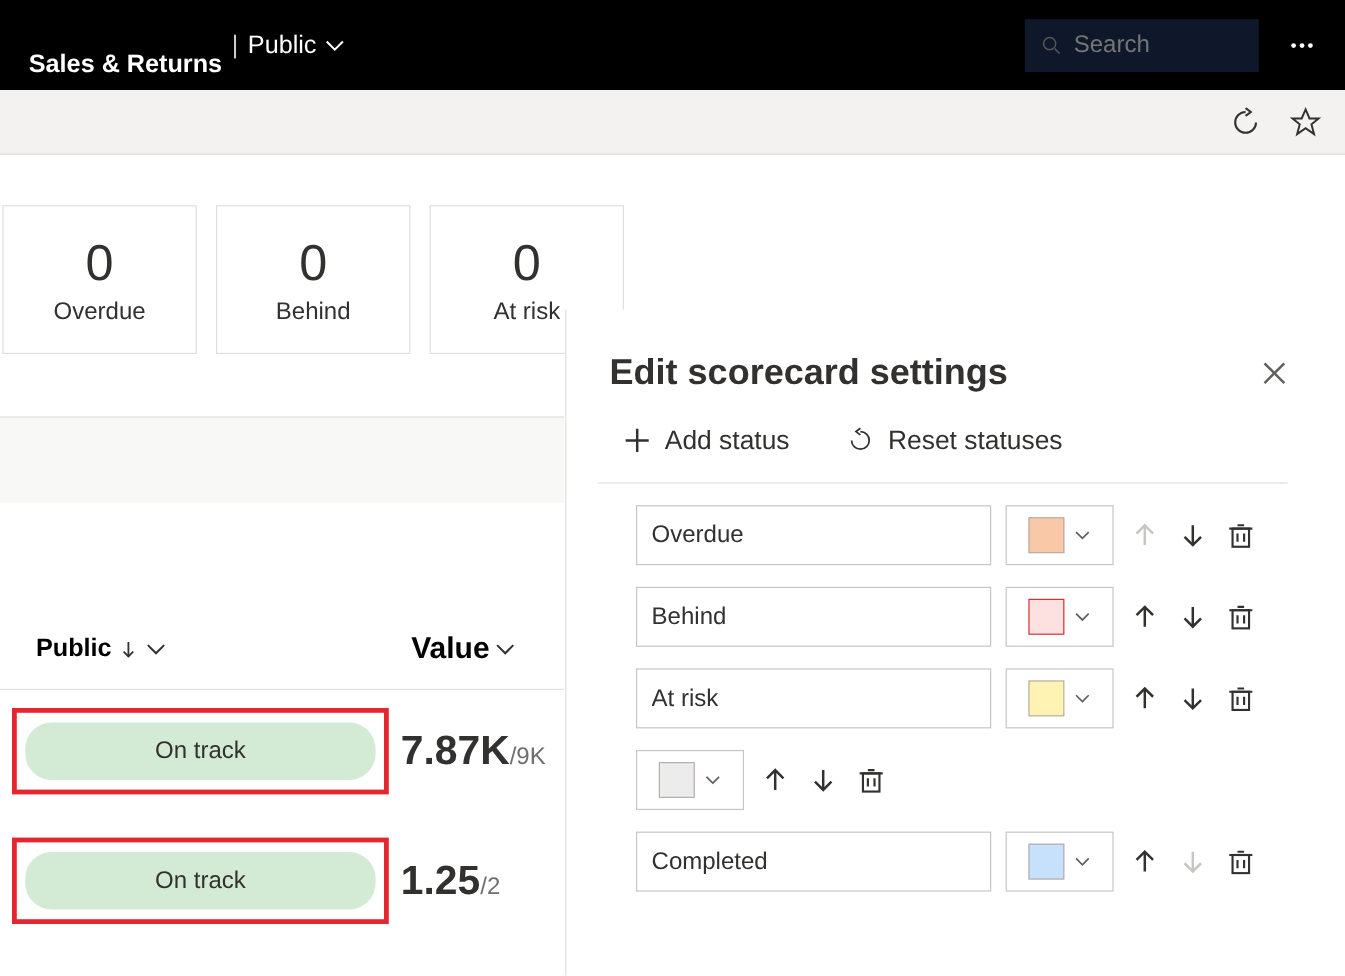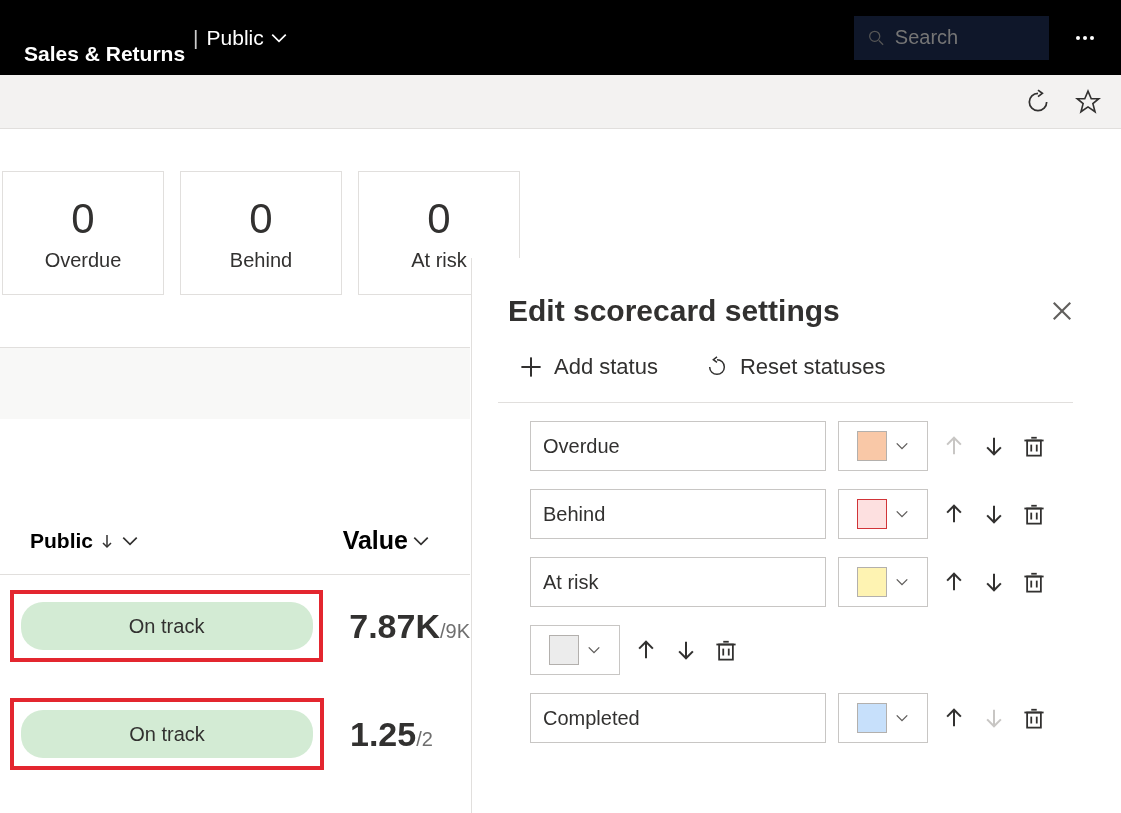--- a/index.html
+++ b/index.html
@@ -30,21 +30,21 @@
   
   .tablehead { position: absolute; top: 378px; left: 0; width: 470px; height: 68px; display: flex; align-items: center; padding: 0 30px; border-bottom: 1px solid #e1dfdd; }
   .th-status { font-size: 21px; font-weight: 600; display: flex; align-items: center; gap: 6px; }
   .th-value { font-size: 25px; font-weight: 600; margin-left: auto; margin-right: 10px; display: flex; align-items: center; gap: 4px; }
 
   
   .row { position: absolute; left: 10px; width: 460px; height: 86px; display: flex; align-items: center; }
   .redbox { border: 4px solid #e3262f; padding: 8px 4px; width: 314px; display: flex; justify-content: center; }
   .pill { background: #d3ebd4; border-radius: 22px; width: 292px; height: 48px; display: flex; align-items: center; justify-content: center; font-size: 20px; color: #323130; }
   .valcell { margin-left: 10px; display: flex; align-items: baseline; }
-  .valbig { font-size: 34px; font-weight: 600; color: #323130; margin-left: 16px; }
+  .valbig { font-size: 34px; font-weight: 600; color: #323130; }
   .valsmall { font-size: 20px; color: #6f6f6f; }
 
   
   .panel { position: absolute; top: 129px; right: 0; width: 650px; height: 684px; background: #fff; border-left: 1px solid #e1dfdd; padding: 36px 48px 0 36px; }
   .panel-head { display: flex; align-items: center; }
   .panel-title { font-size: 30px; font-weight: 600; color: #323130; }
   .panel-close { margin-left: auto; cursor: pointer; color: #605e5c; }
   .tabs { display: flex; gap: 34px; margin-top: 24px; border-bottom: 1px solid transparent; }
   .tab { font-size: 22px; color: #323130; padding-bottom: 8px; cursor: pointer; }
   .tab.active { font-weight: 600; border-bottom: 4px solid #f2c811; }

